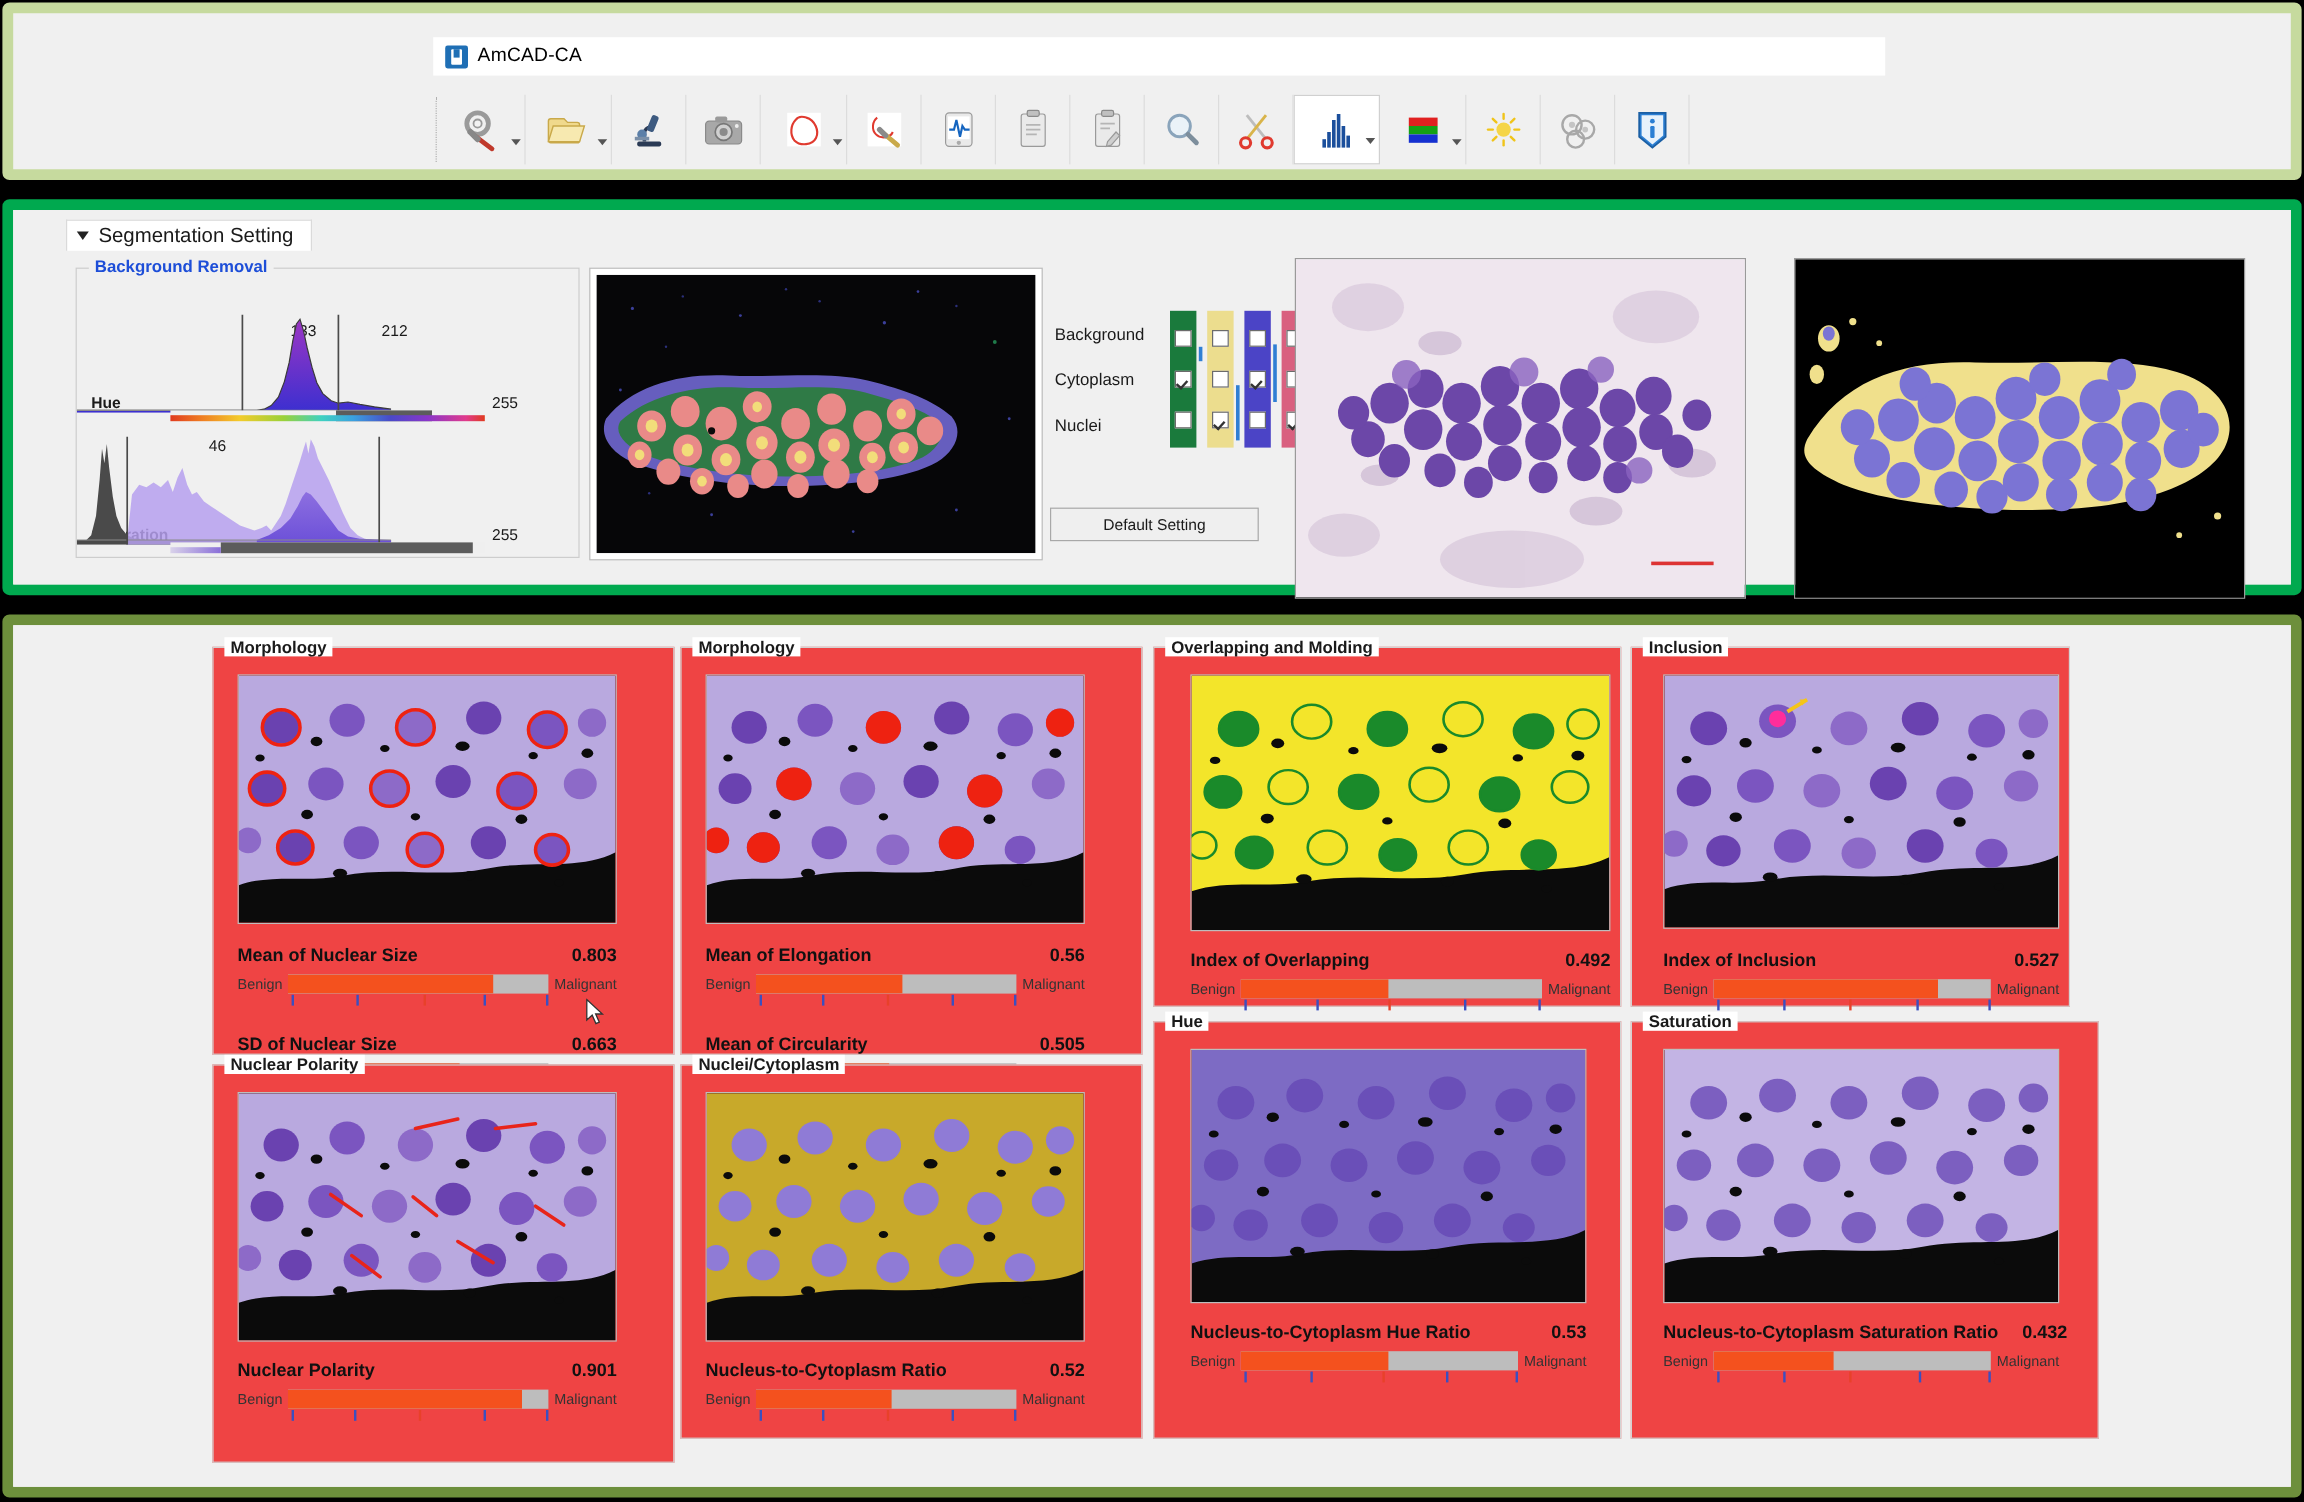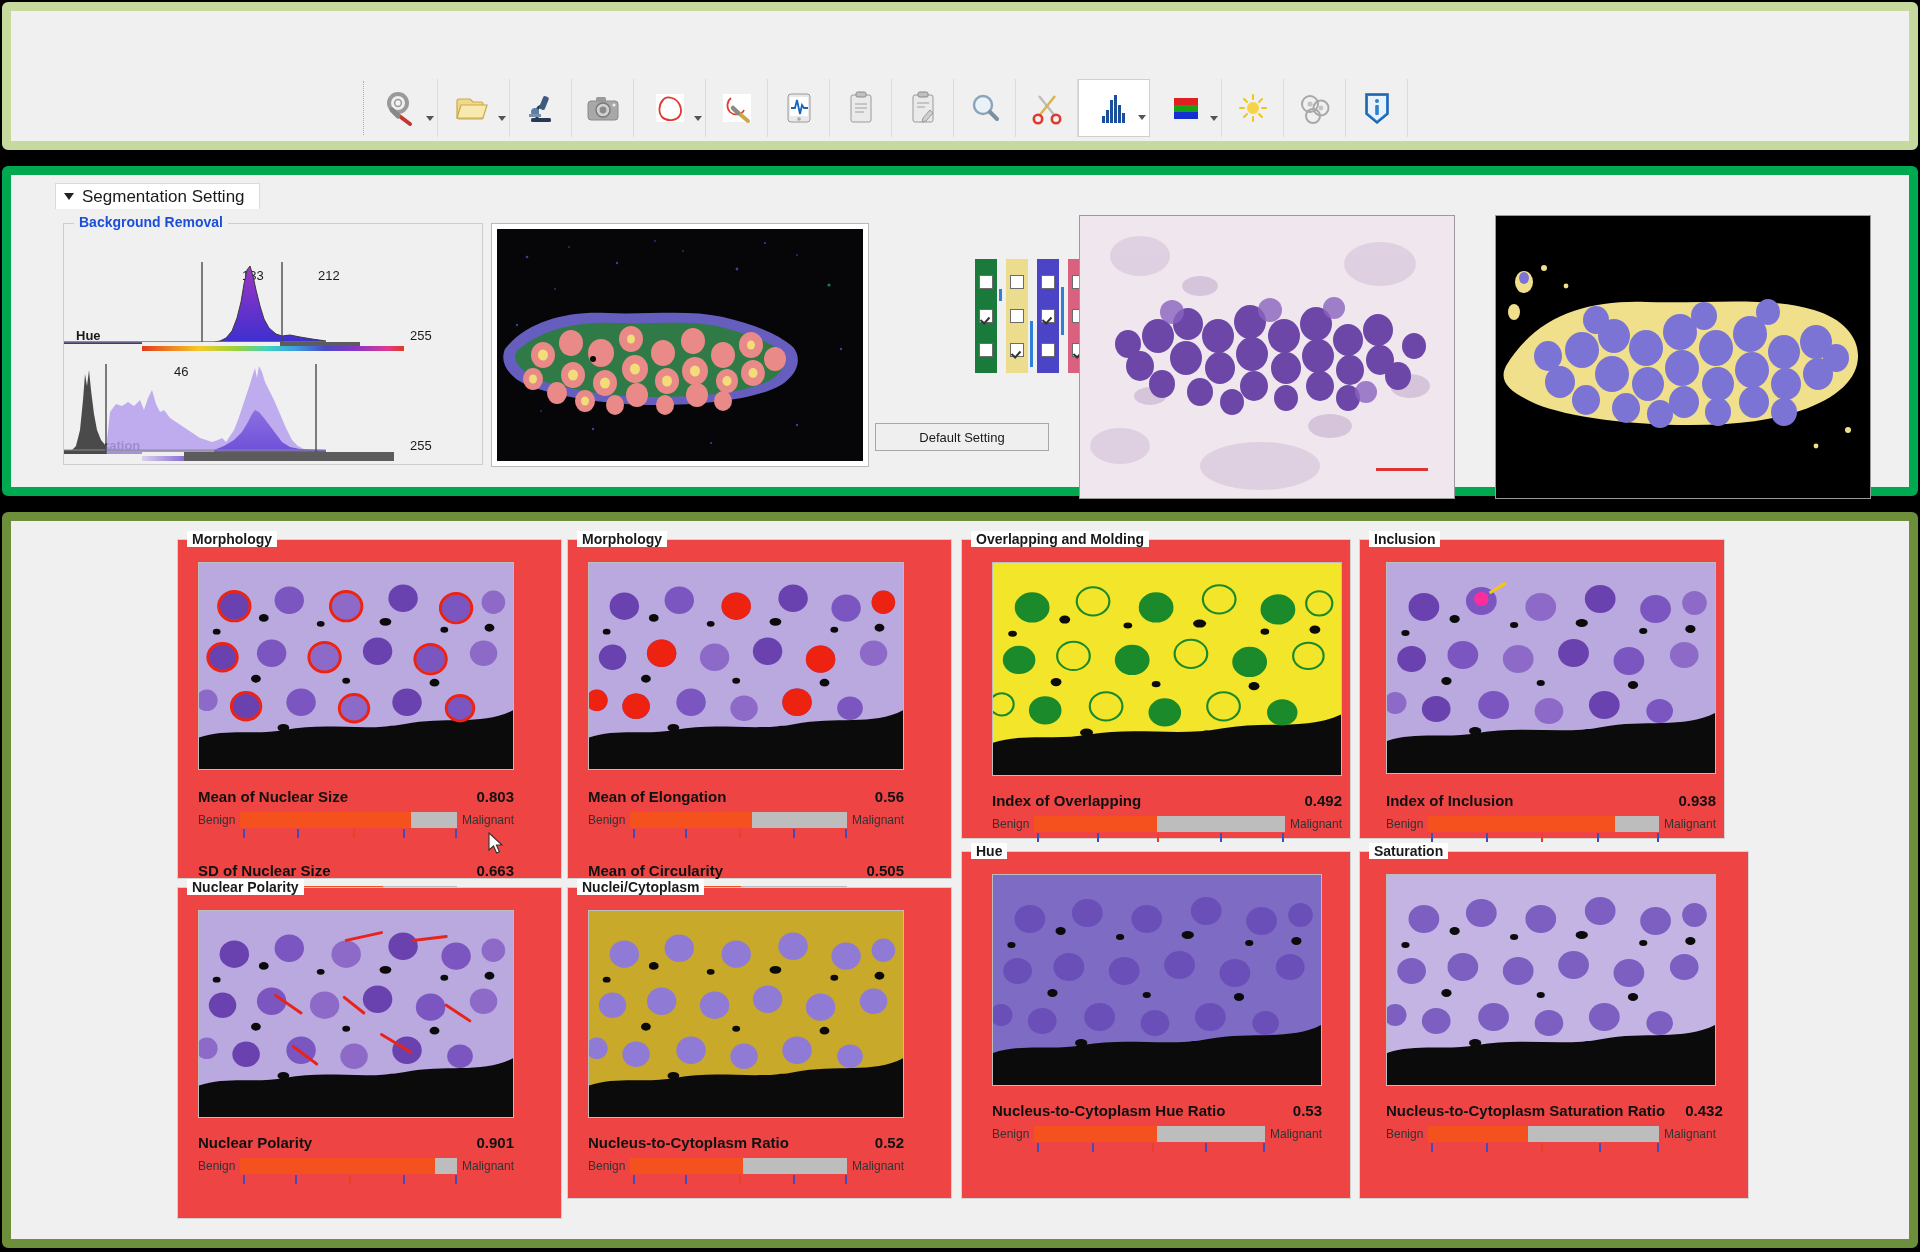--- a/index.html
+++ b/index.html
@@ -234,20 +234,24 @@
   }
   .tick.blue { background: #3b4fc0; }
   .tick.red { background: #e8412a; }
 </style>
 </head>
 <body>
 
 <div class="app">
 
   <div class="frame frame-toolbar">
+    <div class="titlebar">
+      <span class="app-icon"></span>
+      <span class="app-title">AmCAD-CA</span>
+    </div>
     <div class="toolbar" id="toolbar-host">
         <div class="tb-sep"></div>
         <div class="tb-btn has-caret" title="Settings">
           <span>
             <svg xmlns="http://www.w3.org/2000/svg" viewBox="0 0 40 40" class="ico">
               <circle cx="16" cy="15" r="9" fill="none" stroke="#9a9a9a" stroke-width="4"></circle>
               <circle cx="16" cy="15" r="3.4" fill="#f2f2f2" stroke="#9a9a9a" stroke-width="1.5"></circle>
               <path d="M12,24 L28,36" stroke="#c0392b" stroke-width="4" stroke-linecap="round"></path>
               <path d="M10,22 L16,28" stroke="#888" stroke-width="5" stroke-linecap="round"></path>
             </svg>
@@ -546,20 +550,31 @@
               <ellipse cx="256" cy="144" rx="4.5" ry="5"></ellipse>
             <ellipse cx="134" cy="110" rx="4" ry="4.5"></ellipse>
               <ellipse cx="254" cy="116" rx="4" ry="4.5"></ellipse>
             <ellipse cx="88" cy="172" rx="4" ry="4.5"></ellipse>
               <ellipse cx="36" cy="150" rx="4" ry="4.5"></ellipse>
           </g>
           <circle cx="96" cy="130" r="3" fill="#0a0a0a"></circle>
         </svg>
       </div>
 
+      <div class="legend" id="legend-host">
+          <div class="legend-row">
+            <span class="legend-name">Background</span>
+          </div>
+          <div class="legend-row">
+            <span class="legend-name">Cytoplasm</span>
+          </div>
+          <div class="legend-row">
+            <span class="legend-name">Nuclei</span>
+          </div>
+        </div>
       <div class="color-cols" id="matrix-host">
           <div class="color-col cc-green">
             <span class="cbx"></span>
             <span class="cbx checked"></span>
             <span class="cbx"></span>
             <span class="scroll-mark" style="top: 30px; height: 12px;"></span>
           </div>
           <div class="color-col cc-yellow">
             <span class="cbx"></span>
             <span class="cbx"></span>
@@ -987,21 +1002,21 @@
                 <ellipse cx="272" cy="176" rx="4" ry="3"></ellipse>
               </g>
               <circle cx="92" cy="36" r="7" fill="#ff2d9b"></circle>
               <path d="M100,30 L116,20" stroke="#f5c518" stroke-width="3"></path>
               <path d="M116,20 l-6,0 l2,5 z" fill="#f5c518"></path>
             </svg>
           </div>
           <div class="metric" style="left: 26px; top: 252px; width: 330px;">
             <div class="metric-head">
               <span class="metric-name">Index of Inclusion</span>
-              <span class="metric-value">0.938</span>
+              <span class="metric-value">0.527</span>
             </div>
             <div class="metric-bar-row">
               <span class="bm-label left">Benign</span>
               <div class="bar-wrap">
                 <div class="bar">
                   <div class="bar-fill" style="width: 81%;"></div>
                 </div>
                 <div class="ticks">
                   <span class="tick blue" style="left: 1%;"></span>
                   <span class="tick blue" style="left: 25%;"></span>

